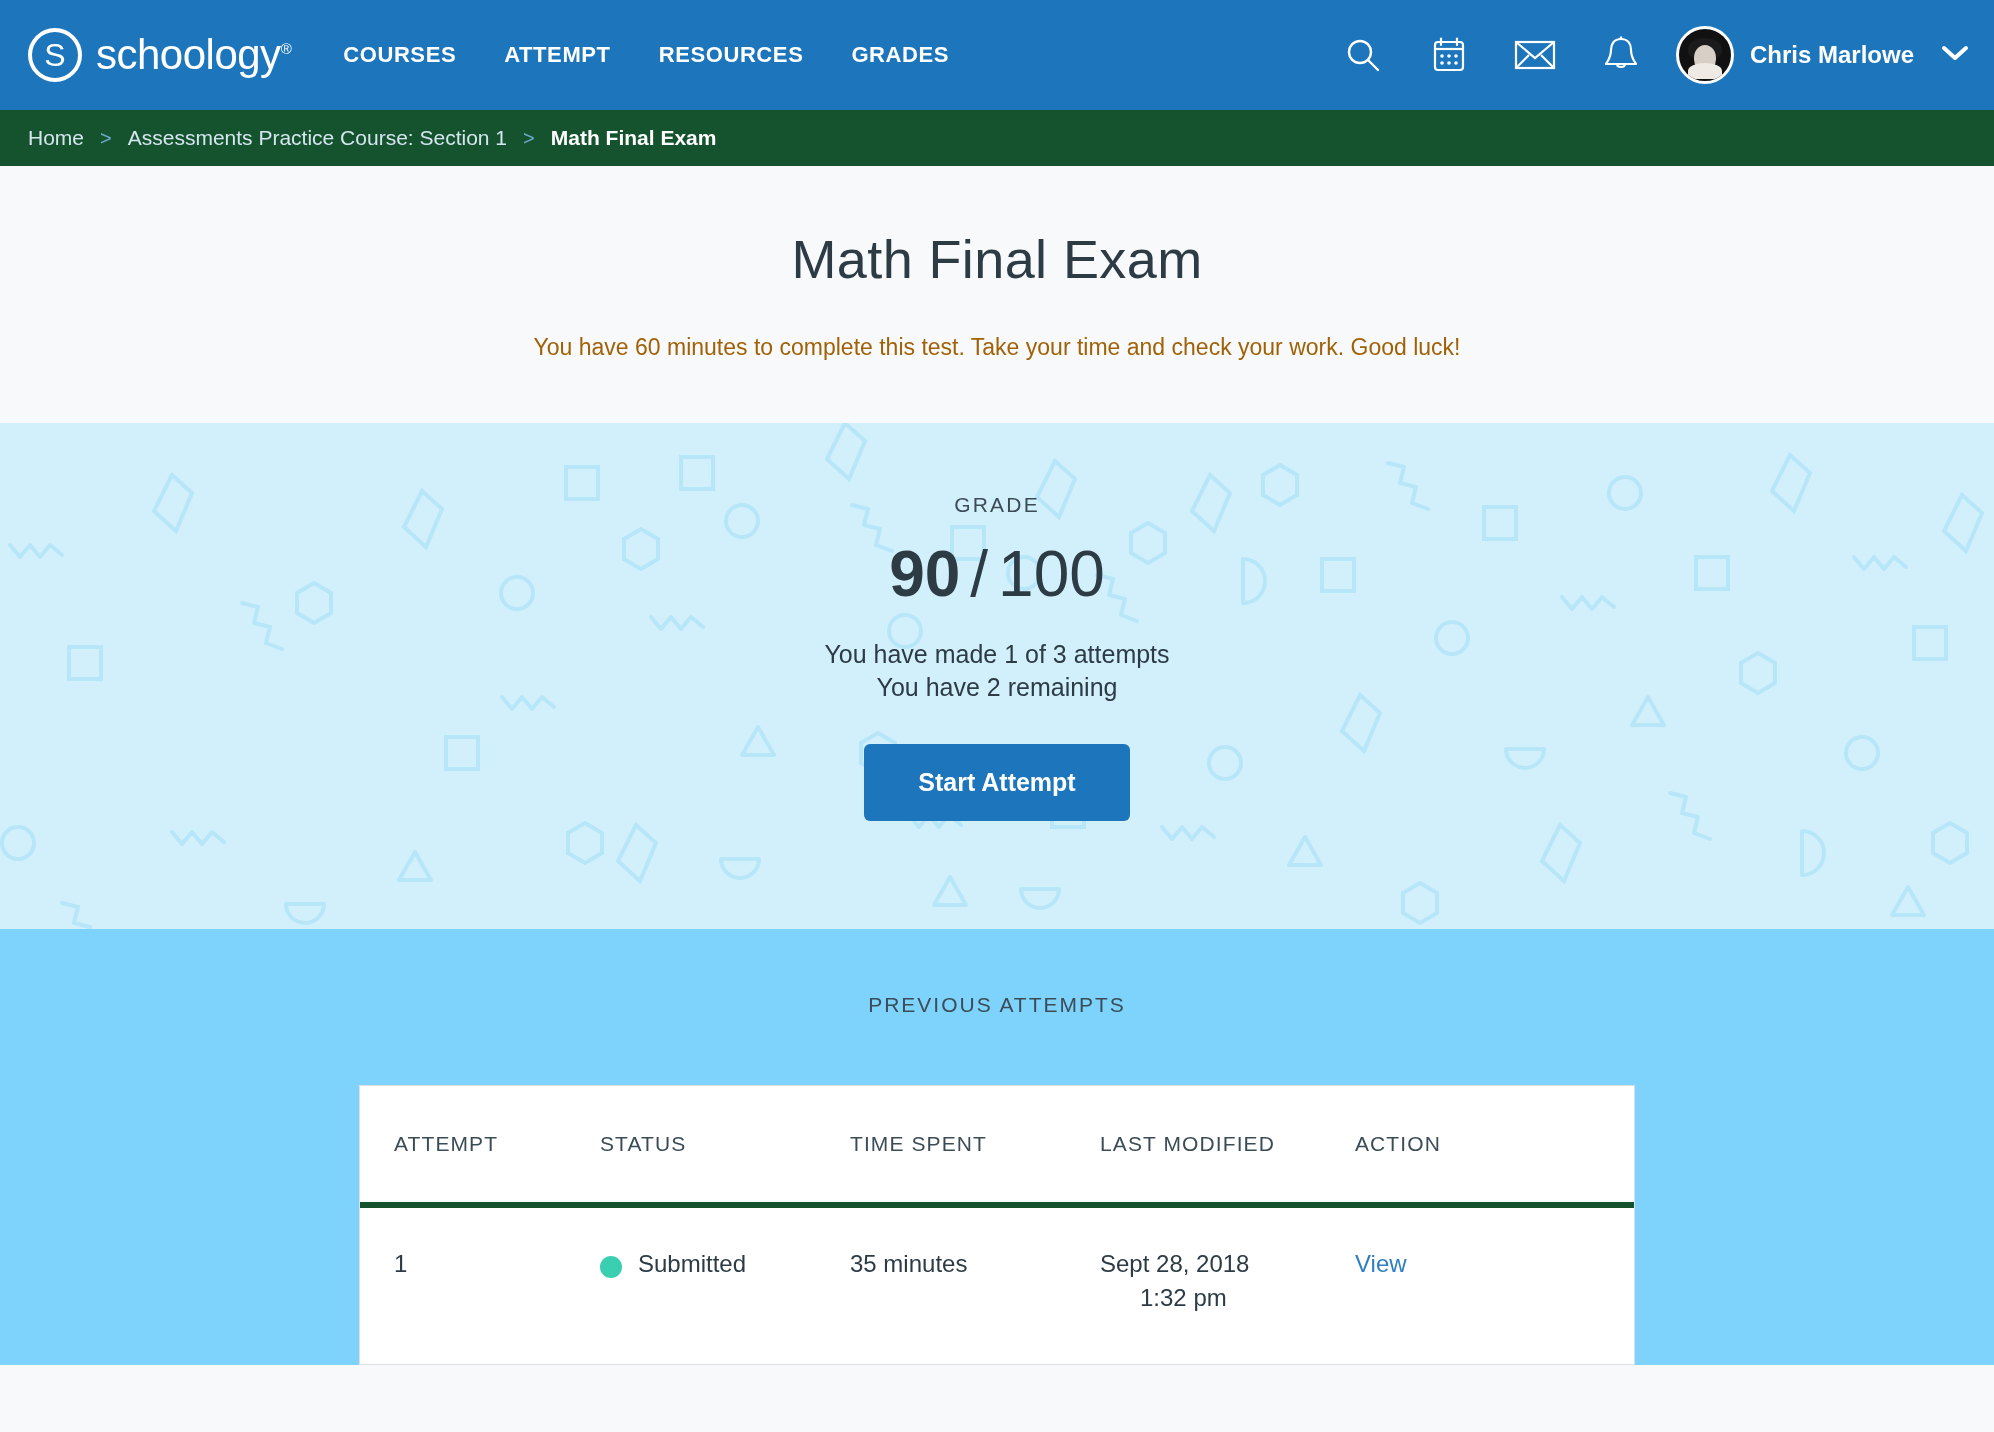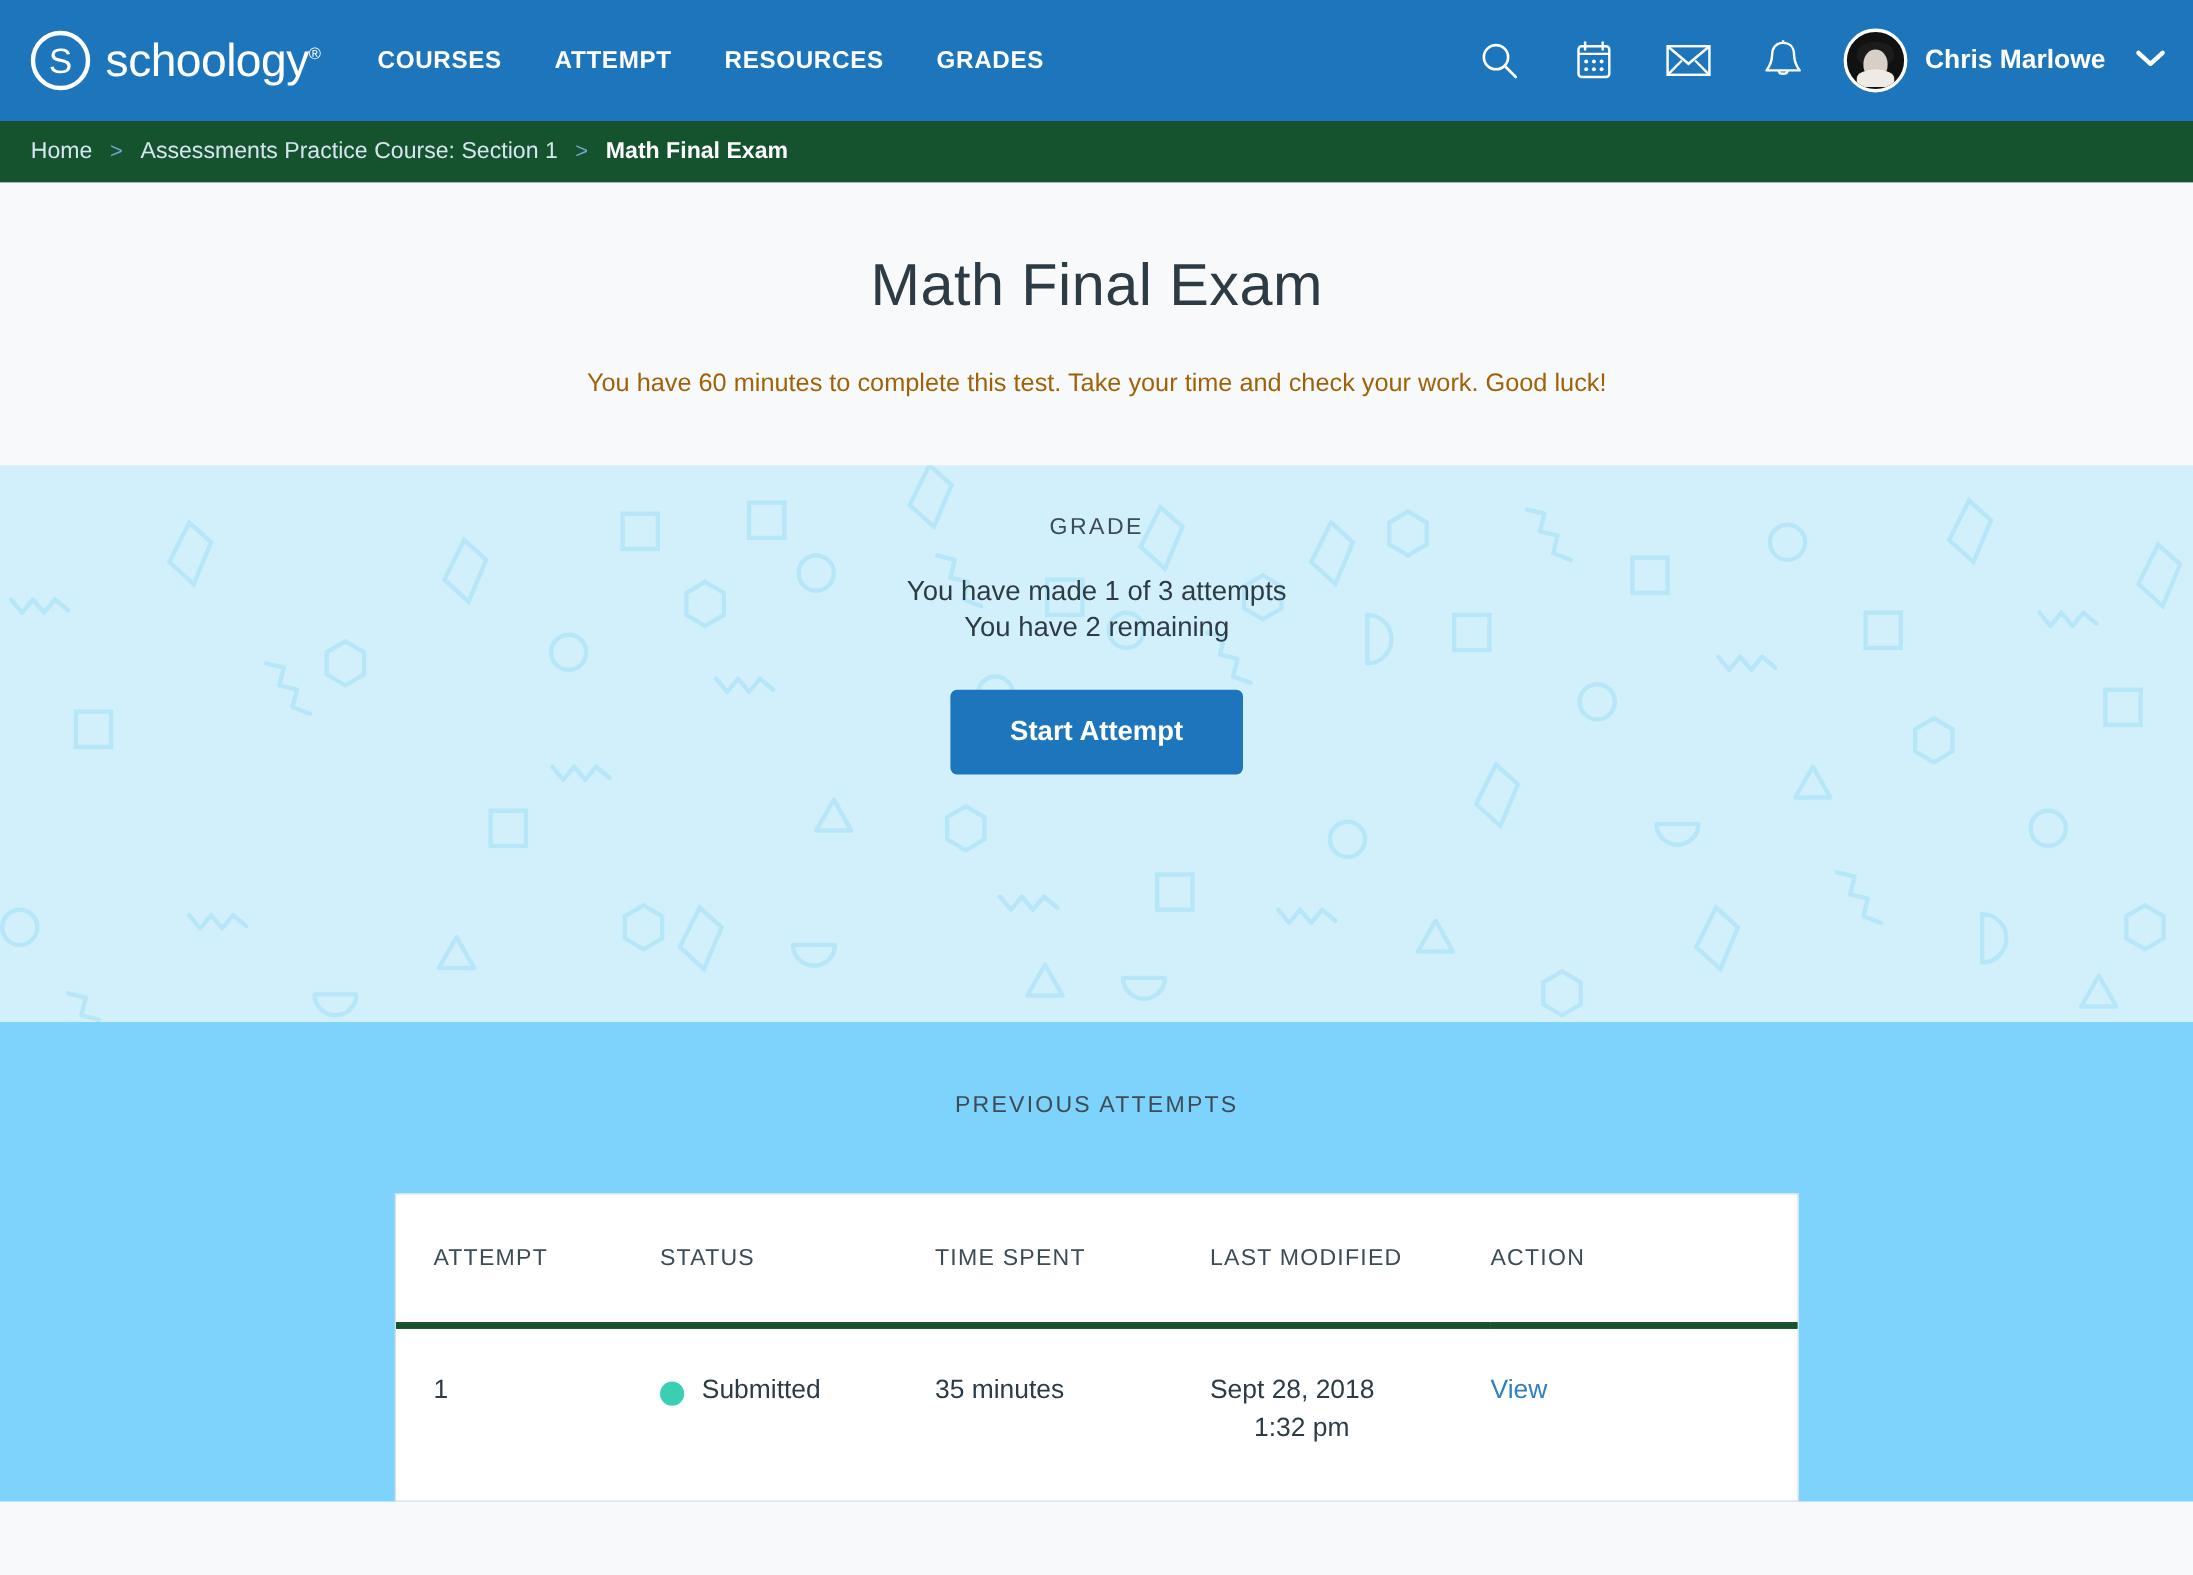--- a/index.html
+++ b/index.html
@@ -98,21 +98,21 @@
 
   
   #gradebanner {
     position: relative;
     height: 506px;
     background: #d2f0fc;
     overflow: hidden;
     text-align: center;
   }
   #pattern { position: absolute; inset: 0; width: 100%; height: 100%; }
-  #gradeinner { position: relative; z-index: 2; padding-top: 44px; }
+  #gradeinner { position: relative; z-index: 2; padding-top: 70px; }
   #gradelabel {
     font-size: 21px; letter-spacing: 2.2px; color: #3c4c56; font-weight: 400;
   }
   #gradescore {
     margin-top: 24px; font-size: 64px; color: #2d3b45; line-height: 1.05;
   }
   #gradescore .num { font-weight: 700; }
   #gradescore .slash { font-weight: 300; margin: 0 10px; }
   #gradescore .total { font-weight: 400; }
   #attemptinfo {
@@ -345,20 +345,23 @@
     <use href="#cir" x="1862" y="330"></use>
     <use href="#zz" x="1880" y="140"></use>
     <use href="#sq" x="1930" y="220"></use>
     <use href="#hex" x="1950" y="420"></use>
     <use href="#tri" x="1908" y="480"></use>
     <use href="#rh" x="1962" y="100"></use>
   </svg>
 
   <div id="gradeinner">
     <div id="gradelabel">GRADE</div>
+    <div id="gradescore">
+      <span class="num">90</span><span class="slash">/</span><span class="total">100</span>
+    </div>
     <div id="attemptinfo">
       <div>You have made 1 of 3 attempts</div>
       <div>You have 2 remaining</div>
     </div>
     <button id="startbtn">Start Attempt</button>
   </div>
 </div>
 
 <div id="attemptsec">
   <div id="attemptheading">PREVIOUS ATTEMPTS</div>

